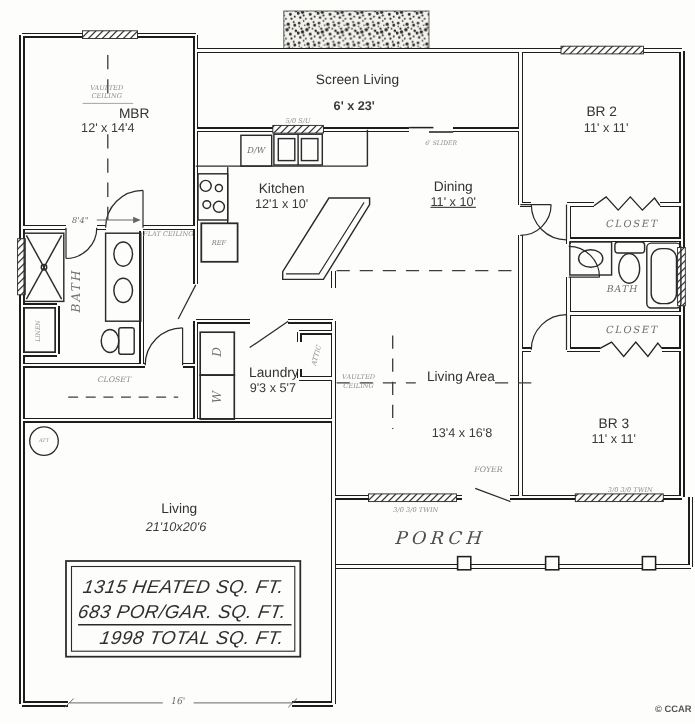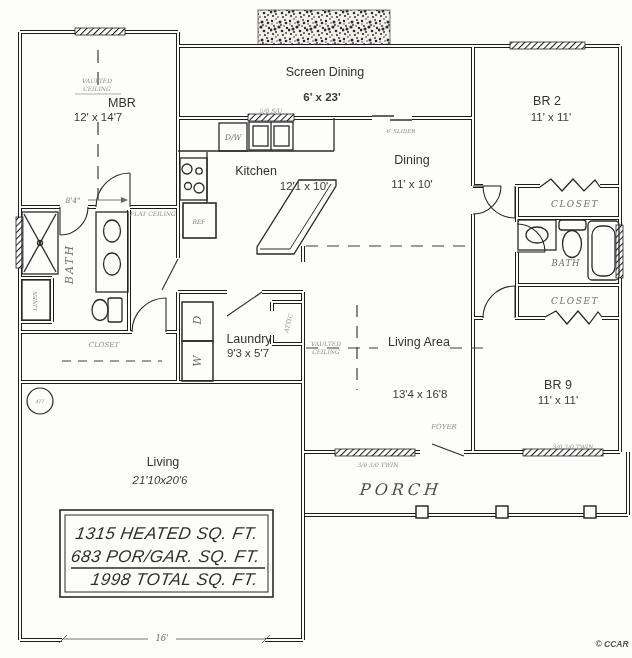--- a/index.html
+++ b/index.html
@@ -11,21 +11,21 @@
   .name{font-size:12.5px;color:#333;}
   .dims{font-size:11.5px;color:#3a3a3a;}
   .hand{font-family:"DejaVu Serif",serif;font-style:italic;color:#8d8d8d;}
   .hand-dk{font-family:"DejaVu Serif",serif;font-style:italic;color:#6f6f6f;}
   .rot{transform:translate(-50%,-50%) rotate(-90deg);}
   .rot75{transform:translate(-50%,-50%) rotate(-75deg);}
   .porch-lbl{font-family:"DejaVu Serif",serif;font-style:italic;font-size:16px;
        letter-spacing:4px;color:#4d4d4d;transform:translate(-50%,-50%) skewX(-6deg);}
   .area{font-size:17px;font-style:italic;letter-spacing:0.5px;color:#2f2f2f;
        transform:translate(-100%,-50%) skewX(-9deg);}
-  .copy{font-size:8.5px;font-weight:bold;color:#555;font-style:italic;}
+  .copy{font-size:8.5px;font-weight:bold;color:#555;}
 </style>
 </head>
 <body>
 
 <div class="plan">
 
 <svg width="632" height="658" viewBox="0 0 632 658">
   <defs>
     <pattern id="hp" width="4.5" height="4.5" patternUnits="userSpaceOnUse" patternTransform="rotate(45)">
       <rect width="4.5" height="4.5" fill="#ffffff"></rect>
@@ -220,36 +220,36 @@
   <g fill="none" stroke="#2a2a2a">
     <rect x="60" y="510" width="213" height="87" stroke-width="1.6"></rect>
     <rect x="65" y="515" width="203" height="77" stroke-width="1"></rect>
     <line x1="71" y1="568" x2="265" y2="568" stroke-width="1.3"></line>
   </g>
 </svg>
 
 <span class="lbl hand" style="left:271px;top:110px;font-size:6px;">5/0 S/U</span>
 <span class="lbl hand" style="left:401px;top:131px;font-size:5.5px;">6' SLIDER</span>
 
-<span class="lbl name" style="left:325px;top:72px;">Screen Dining</span>
+<span class="lbl name" style="left:325px;top:72px;">Screen Living</span>
 <span class="lbl dims" style="left:322px;top:97px;font-weight:bold;">6' x 23'</span>
 
 <span class="lbl hand" style="left:97px;top:80px;font-size:6px;">VAULTED</span>
 <span class="lbl hand" style="left:97px;top:88px;font-size:6px;">CEILING</span>
 <span class="lbl name" style="left:97px;top:103px;margin-left:25px;">MBR</span>
-<span class="lbl dims" style="left:98px;top:117px;">12' x 14'7</span>
+<span class="lbl dims" style="left:98px;top:117px;">12' x 14'4</span>
 
 <span class="lbl name" style="left:547px;top:101px;">BR 2</span>
 <span class="lbl dims" style="left:551px;top:117px;">11' x 11'</span>
 
 <span class="lbl name" style="left:256px;top:171px;">Kitchen</span>
-<span class="lbl dims" style="left:256px;top:186px;margin-left:48px;">12'1 x 10'</span>
-
-<span class="lbl name" style="left:412px;top:160px;text-align:right;">Dining</span>
-<span class="lbl dims" style="left:412px;top:184px;">11' x 10'</span>
+<span class="lbl dims" style="left:256px;top:186px;">12'1 x 10'</span>
+
+<span class="lbl name" style="left:412px;top:170px;text-align:right;">Dining</span>
+<span class="lbl dims" style="left:412px;top:184px;text-decoration:underline;">11' x 10'</span>
 
 <span class="lbl hand-dk" style="left:233px;top:137px;font-size:7.5px;">D/W</span>
 <span class="lbl hand-dk" style="left:199px;top:221px;font-size:6px;">REF</span>
 <span class="lbl hand" style="left:153px;top:213px;font-size:6px;">FLAT CEILING</span>
 <span class="lbl hand-dk" style="left:73px;top:200px;font-size:7.5px;">8'4"</span>
 
 <span class="lbl hand-dk rot" style="left:69px;top:264px;font-size:11px;letter-spacing:2px;">BATH</span>
 <span class="lbl hand rot" style="left:35px;top:301px;font-size:5.5px;">LINEN</span>
 <span class="lbl hand" style="left:104px;top:345px;font-size:7px;">CLOSET</span>
 
@@ -261,21 +261,21 @@
 
 <span class="lbl hand" style="left:326px;top:343px;font-size:6px;">VAULTED</span>
 <span class="lbl hand" style="left:326px;top:351px;font-size:6px;">CEILING</span>
 <span class="lbl name" style="left:419px;top:342px;">Living Area</span>
 <span class="lbl dims" style="left:420px;top:357px;margin-top:37px;">13'4 x 16'8</span>
 
 <span class="lbl hand-dk" style="left:575px;top:204px;font-size:9px;letter-spacing:1.5px;">CLOSET</span>
 <span class="lbl hand-dk" style="left:566px;top:263px;font-size:8.5px;letter-spacing:1px;">BATH</span>
 <span class="lbl hand-dk" style="left:575px;top:301px;font-size:9px;letter-spacing:1.5px;">CLOSET</span>
 
-<span class="lbl name" style="left:558px;top:385px;">BR 9</span>
+<span class="lbl name" style="left:558px;top:385px;">BR 3</span>
 <span class="lbl dims" style="left:558px;top:400px;">11' x 11'</span>
 <span class="lbl hand" style="left:573px;top:446px;font-size:6px;">3/0 3/0 TWIN</span>
 <span class="lbl hand" style="left:378px;top:464px;font-size:6px;">3/0 3/0 TWIN</span>
 <span class="lbl hand" style="left:444px;top:427px;font-size:7px;">FOYER</span>
 
 <span class="lbl name" style="left:163px;top:462px;">Living</span>
 <span class="lbl dims" style="left:160px;top:480px;font-style:italic;">21'10x20'6</span>
 <span class="lbl hand" style="left:40px;top:401px;font-size:4.5px;">ATT</span>
 
 <span class="lbl porch-lbl" style="left:401px;top:489px;">PORCH</span>

